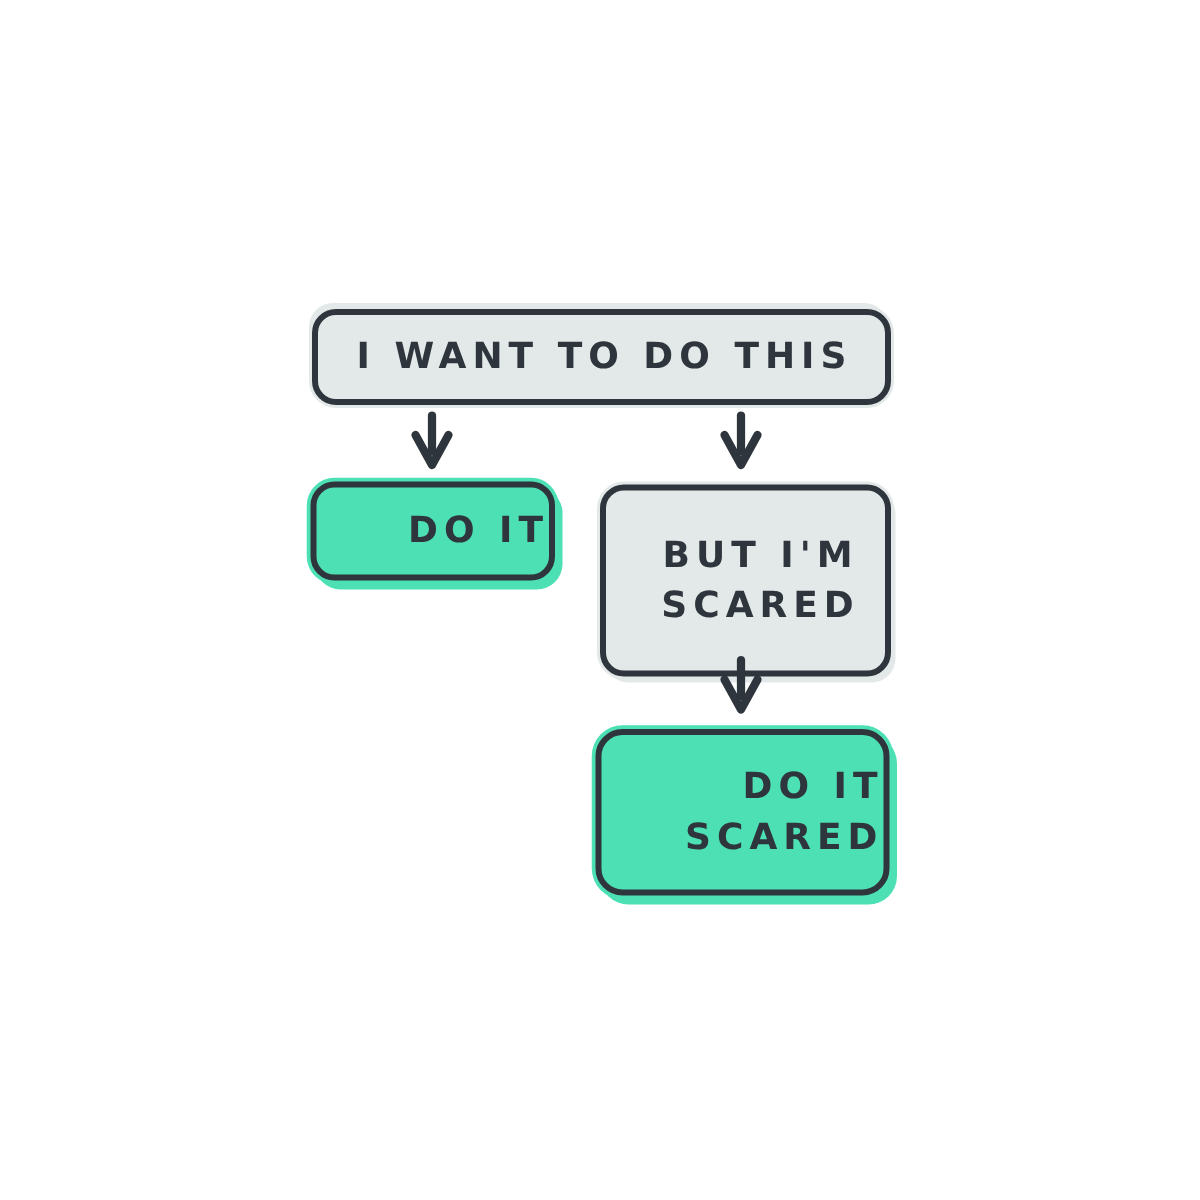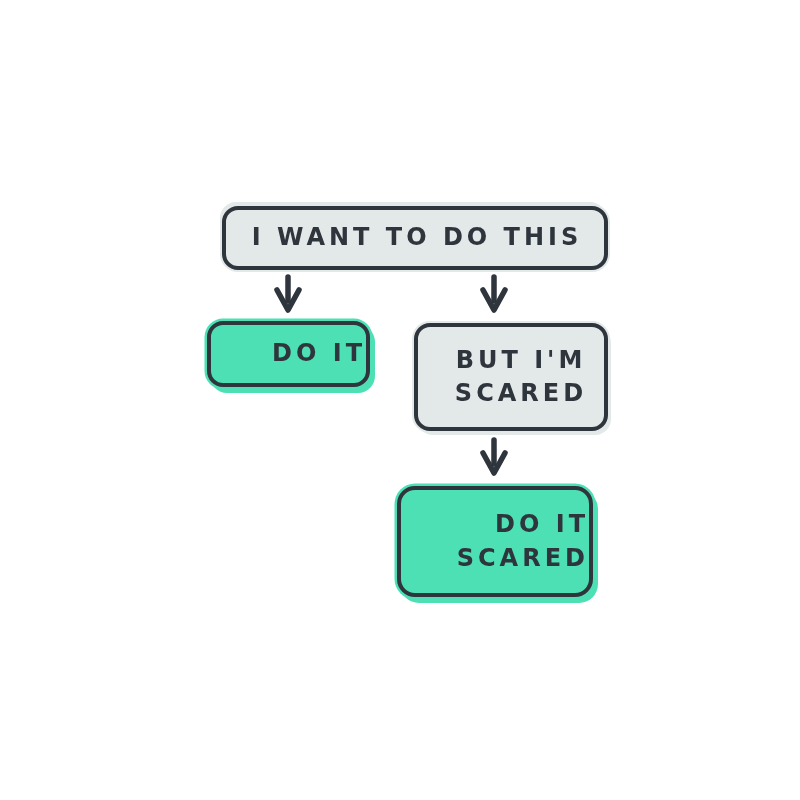--- a/index.html
+++ b/index.html
@@ -23,30 +23,30 @@
     color:var(--text);
     font-weight:700;
     font-size:24px;
     letter-spacing:4px;
     text-indent:4px;
     text-align:center;
     line-height:1.38;
     text-transform:uppercase;
   }
   .node span{display:block;white-space:nowrap;}
-  .fill-gray{background:var(--gray-fill);margin-left:14px;}
+  .fill-gray{background:var(--gray-fill);}
   .fill-green{background:var(--green-fill);align-items:flex-end;}
   
   .peek-gray-top   {box-shadow:0 0 0 2px var(--gray-fill), -2px -4px 0 0 var(--gray-fill);}
   .peek-gray-bottom{box-shadow:0 0 0 2px var(--gray-fill), 3px 4px 0 0 var(--gray-fill);}
   .peek-green      {box-shadow:0 0 0 2.5px var(--green-fill), 4px 5px 0 1px var(--green-fill);}
 
   .node-root          {left:208px; top:206px; width:386px; height:64px;}
   .node-do-it         {left:207px; top:321px; width:163px; height:66px;}
-  .node-but-im-scared {left:400px; top:323px; width:194px; height:108px;padding-left:16px;}
+  .node-but-im-scared {left:400px; top:323px; width:194px; height:128px;padding-left:16px;}
   .node-do-it-scared  {left:397px; top:486px; width:196px; height:111px; border-radius:18px;}
 
   .arrow{position:absolute;width:36px;height:40px;}
   .arrow svg{display:block;width:100%;height:100%;}
   .arrow path{fill:none;stroke:var(--outline);stroke-width:5.5;stroke-linecap:round;stroke-linejoin:round;}
   .arrow-left  {left:270px; top:274px;}
   .arrow-right {left:476px; top:274px;}
   .arrow-bottom{left:476px; top:437px;}
 </style>
 </head>

